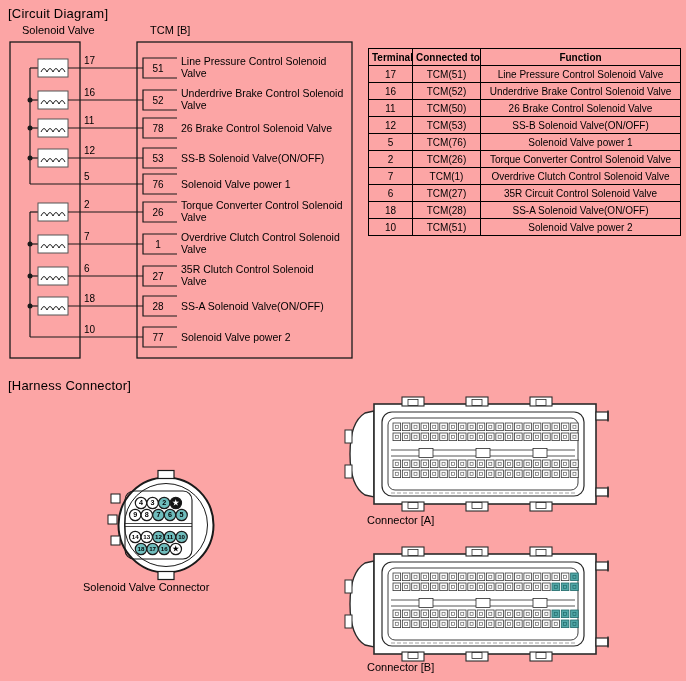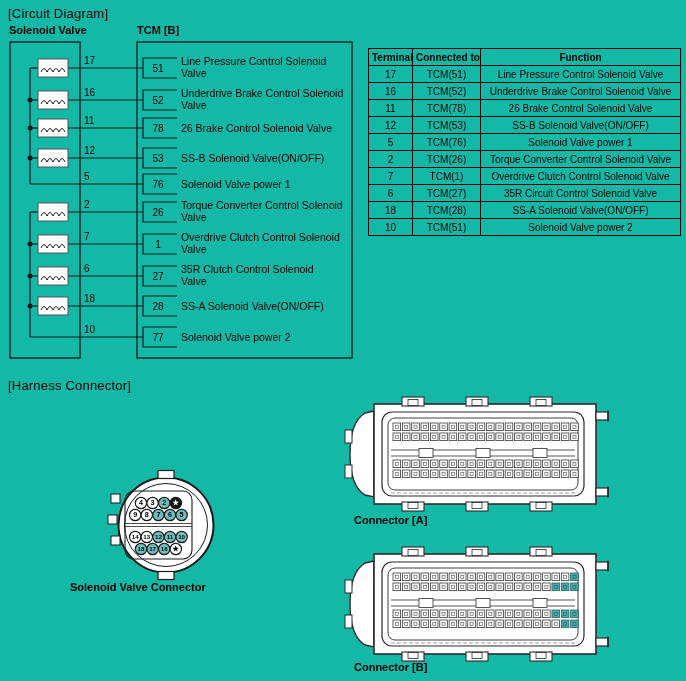--- a/index.html
+++ b/index.html
@@ -1,20 +1,20 @@
 <!DOCTYPE html>
 <html><head>
 <meta charset="utf-8">
 <style>
   html,body{margin:0;padding:0;background:#fff;width:686px;height:681px;overflow:hidden;
     font-family:"Liberation Sans", sans-serif;color:#000;}
-  .canvas{position:relative;width:686px;height:681px;background:#14b8a6;}
+  .canvas{position:relative;width:686px;height:681px;background:#fca5a5;}
   .abs{position:absolute;}
   .sect{font-size:13px;letter-spacing:.2px;}
-  .blabel{font-size:11px;font-weight:bold;}
+  .blabel{font-size:11px;font-weight:normal;margin-left:13px;}
   .center{text-align:left;}
   svg{position:absolute;overflow:visible;}
   svg text{font-family:"Liberation Sans", sans-serif;}
   table.conn{position:absolute;left:368px;top:48px;width:312px;table-layout:fixed;
     border-collapse:collapse;}
   table.conn th, table.conn td{border:1px solid #000;font-size:10px;text-align:center;
     padding:1px 3px;height:14px;line-height:13px;overflow:hidden;white-space:nowrap;}
   table.conn th{font-weight:bold;}
 </style>
 </head>
@@ -138,21 +138,21 @@
           <td>TCM(51)</td>
           <td>Line Pressure Control Solenoid Valve</td>
         </tr>
         <tr>
           <td>16</td>
           <td>TCM(52)</td>
           <td>Underdrive Brake Control Solenoid Valve</td>
         </tr>
         <tr>
           <td>11</td>
-          <td>TCM(78)</td>
+          <td>TCM(50)</td>
           <td>26 Brake Control Solenoid Valve</td>
         </tr>
         <tr>
           <td>12</td>
           <td>TCM(53)</td>
           <td>SS-B Solenoid Valve(ON/OFF)</td>
         </tr>
         <tr>
           <td>5</td>
           <td>TCM(76)</td>

